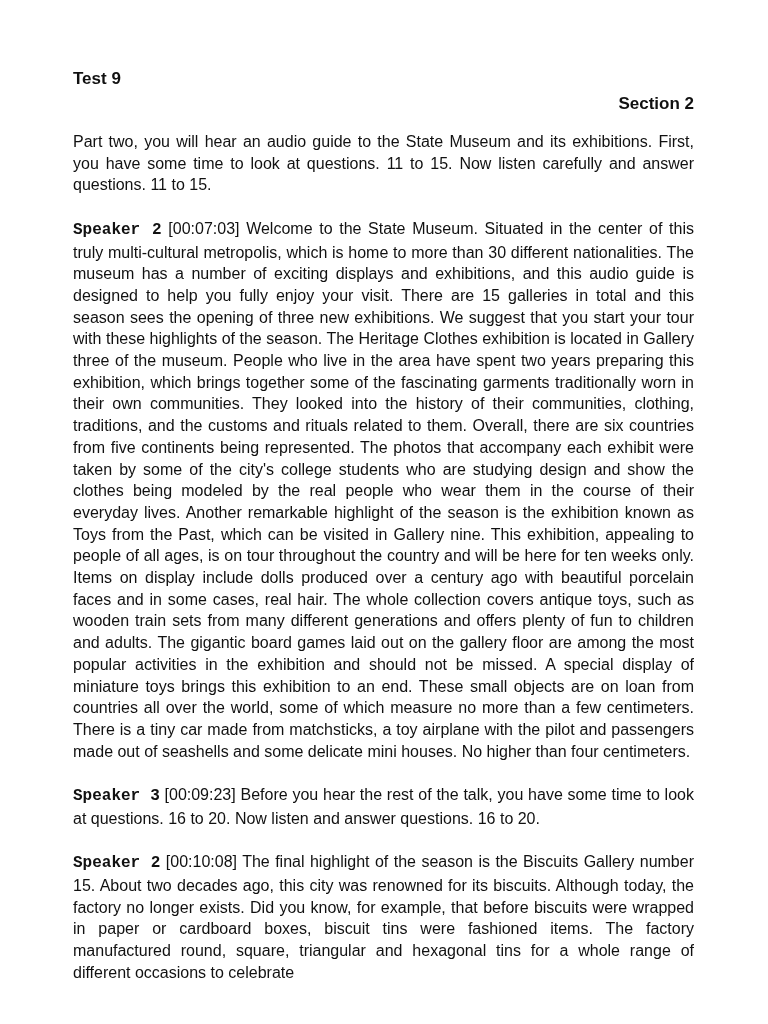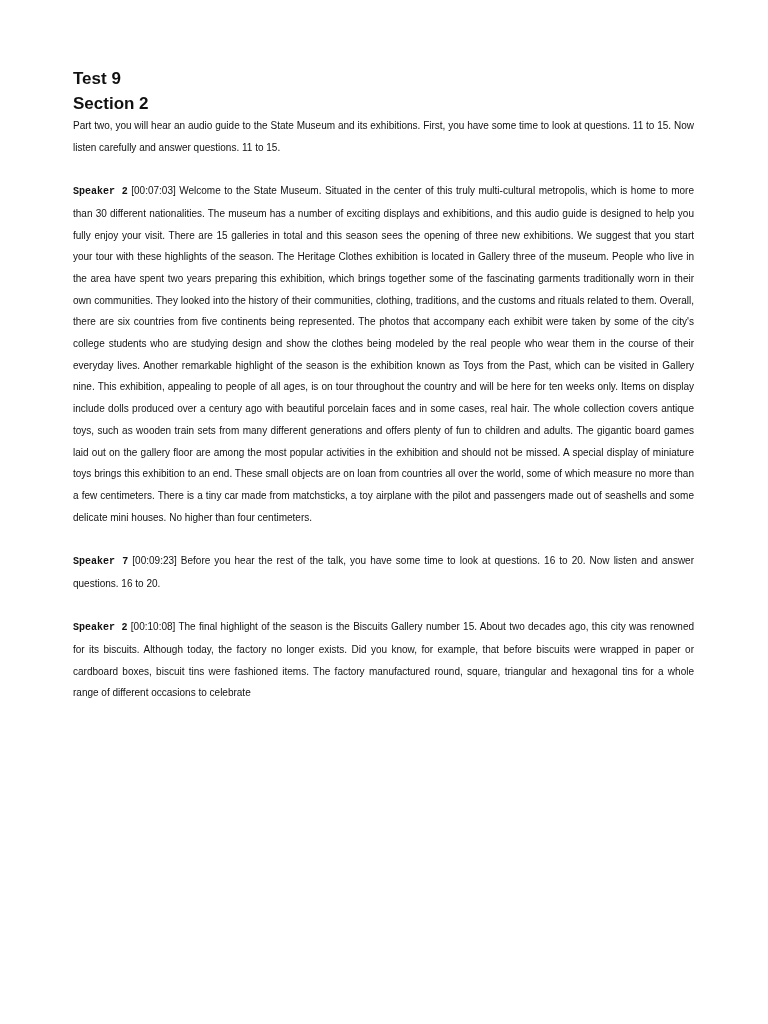--- a/index.html
+++ b/index.html
@@ -17,26 +17,26 @@
   .test-title {
     font-weight: bold;
     font-size: 17px;
     line-height: 22px;
     margin: 0;
   }
   .section-title {
     font-weight: bold;
     font-size: 17px;
     line-height: 22px;
-    text-align: left;
-    margin: 3px 0 0 0;
+    text-align: right;
+    margin: 3px 0 16px 0;
   }
   p {
     margin: 0;
-    font-size: 10px;
+    font-size: 16px;
     line-height: 21.7px;
     text-align: justify;
   }
   .gap { height: 21.7px; }
   .speaker { font-weight: bold; font-family: Liberation Mono, monospace; }
 </style>
 </head>
 <body>
 
 <div class="page">
@@ -47,21 +47,21 @@
   <div class="gap"></div>
 
   <p>
     <span class="speaker">Speaker 2</span>
     <span>[00:07:03]</span>
     <span>Welcome to the State Museum. Situated in the center of this truly multi-cultural metropolis, which is home to more than 30 different nationalities. The museum has a number of exciting displays and exhibitions, and this audio guide is designed to help you fully enjoy your visit. There are 15 galleries in total and this season sees the opening of three new exhibitions. We suggest that you start your tour with these highlights of the season. The Heritage Clothes exhibition is located in Gallery three of the museum. People who live in the area have spent two years preparing this exhibition, which brings together some of the fascinating garments traditionally worn in their own communities. They looked into the history of their communities, clothing, traditions, and the customs and rituals related to them. Overall, there are six countries from five continents being represented. The photos that accompany each exhibit were taken by some of the city's college students who are studying design and show the clothes being modeled by the real people who wear them in the course of their everyday lives. Another remarkable highlight of the season is the exhibition known as Toys from the Past, which can be visited in Gallery nine. This exhibition, appealing to people of all ages, is on tour throughout the country and will be here for ten weeks only. Items on display include dolls produced over a century ago with beautiful porcelain faces and in some cases, real hair. The whole collection covers antique toys, such as wooden train sets from many different generations and offers plenty of fun to children and adults. The gigantic board games laid out on the gallery floor are among the most popular activities in the exhibition and should not be missed. A special display of miniature toys brings this exhibition to an end. These small objects are on loan from countries all over the world, some of which measure no more than a few centimeters. There is a tiny car made from matchsticks, a toy airplane with the pilot and passengers made out of seashells and some delicate mini houses. No higher than four centimeters.</span>
   </p>
   <div class="gap"></div>
 
   <p>
-    <span class="speaker">Speaker 7</span>
+    <span class="speaker">Speaker 3</span>
     <span>[00:09:23]</span>
     <span>Before you hear the rest of the talk, you have some time to look at questions. 16 to 20. Now listen and answer questions. 16 to 20.</span>
   </p>
   <div class="gap"></div>
 
   <p>
     <span class="speaker">Speaker 2</span>
     <span>[00:10:08]</span>
     <span>The final highlight of the season is the Biscuits Gallery number 15. About two decades ago, this city was renowned for its biscuits. Although today, the factory no longer exists. Did you know, for example, that before biscuits were wrapped in paper or cardboard boxes, biscuit tins were fashioned items. The factory manufactured round, square, triangular and hexagonal tins for a whole range of different occasions to celebrate</span>
   </p>

